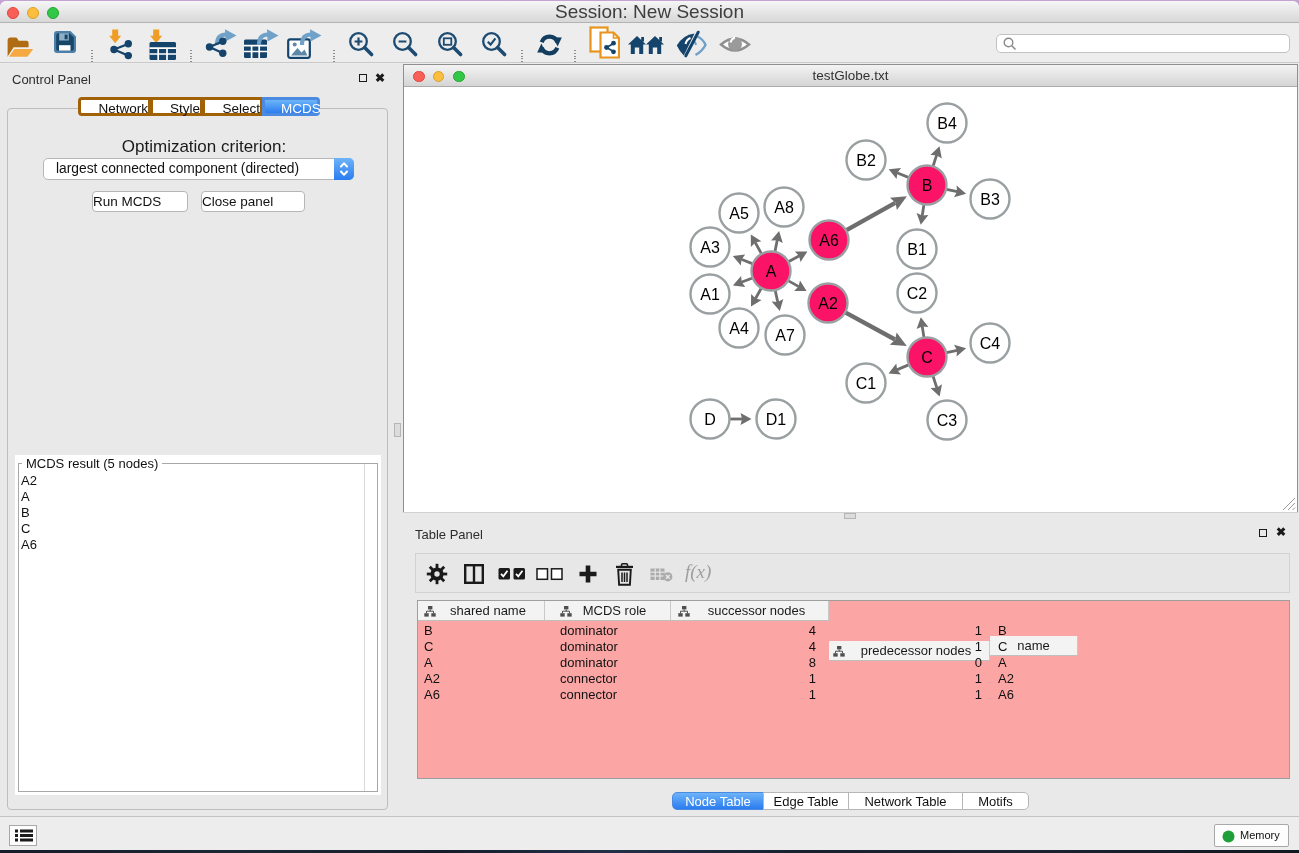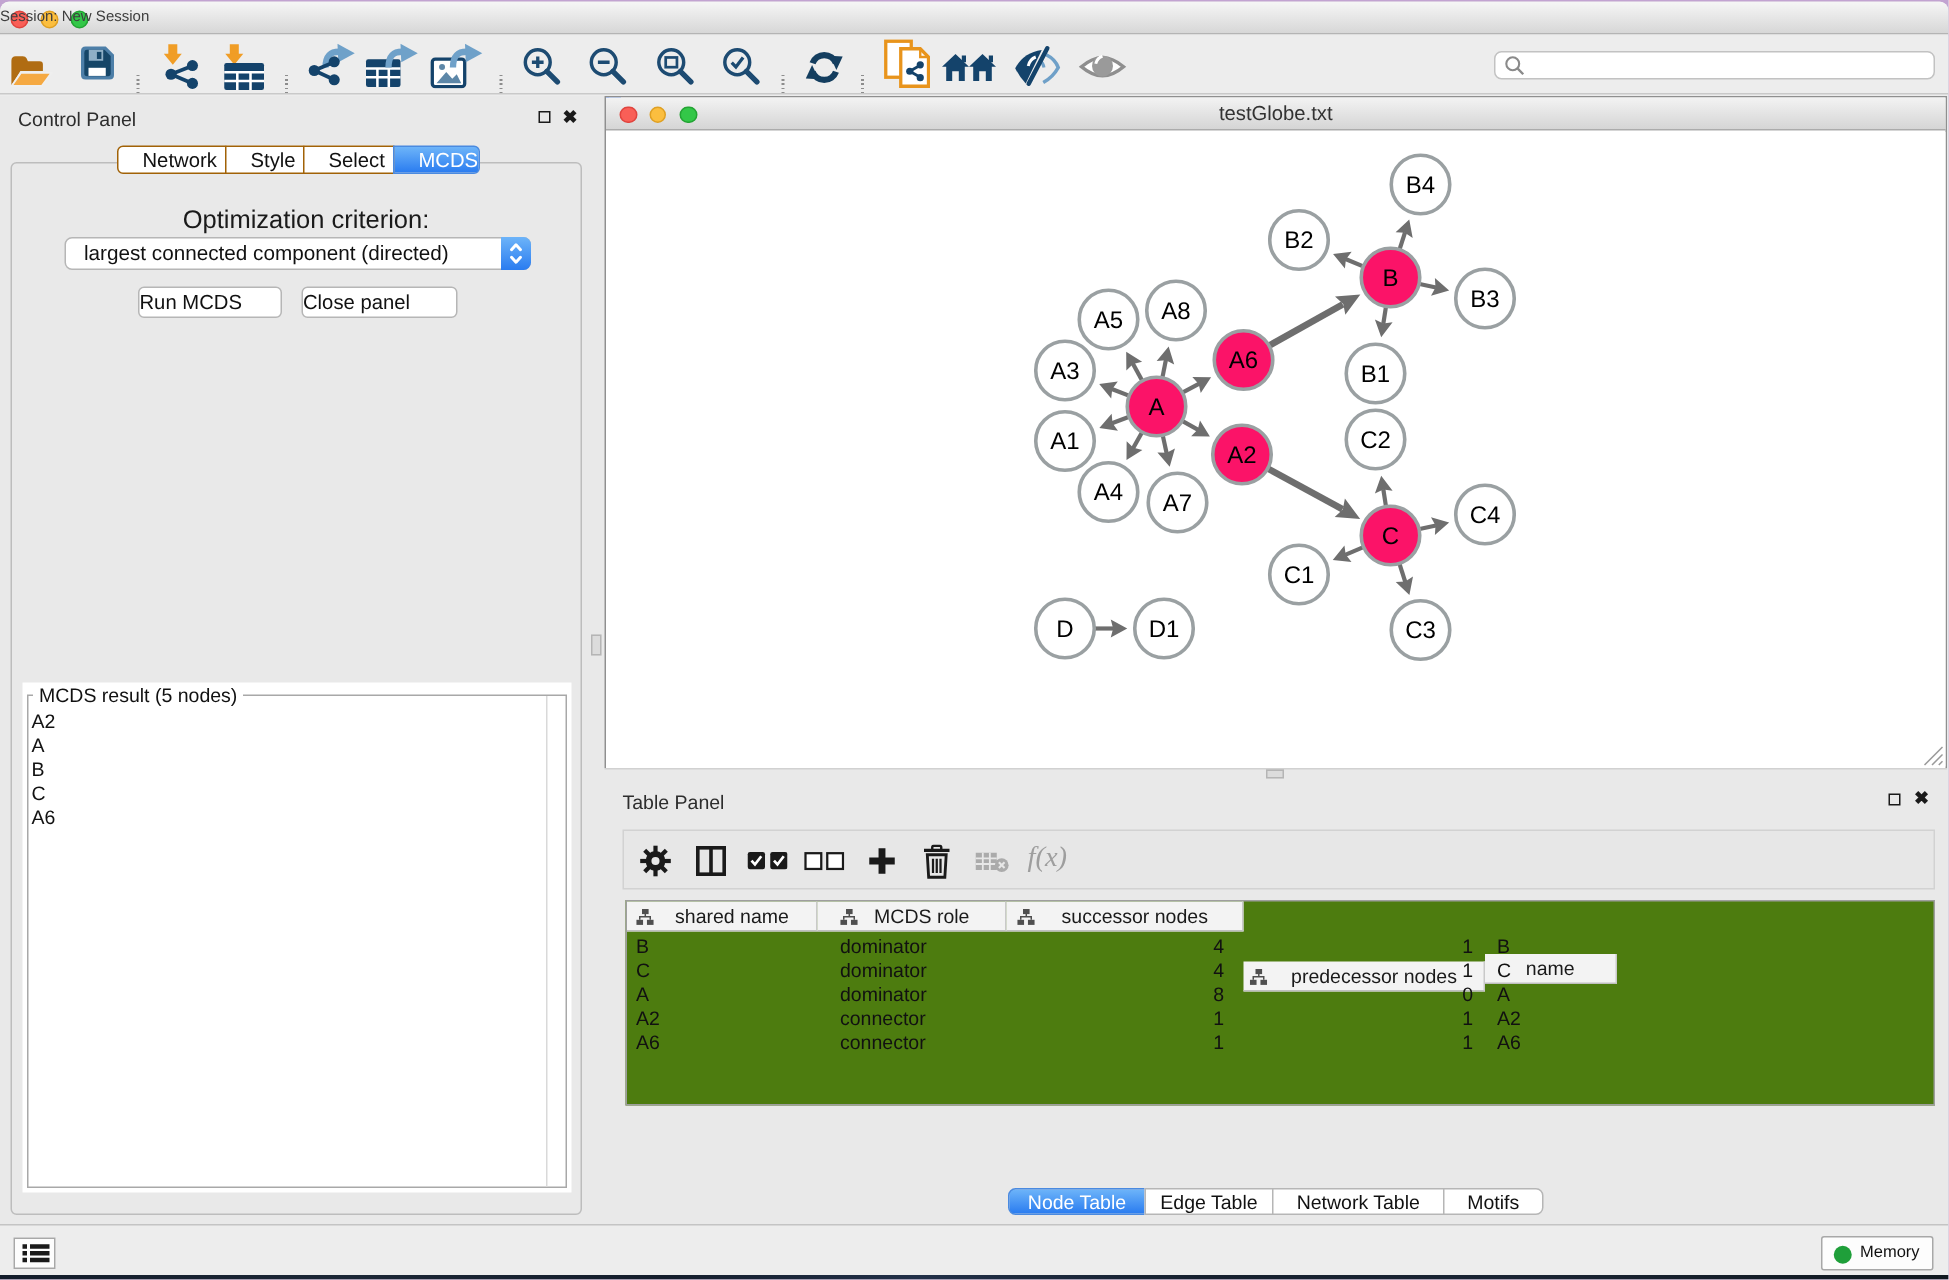--- a/index.html
+++ b/index.html
@@ -2,52 +2,52 @@
 <html><head>
 <meta charset="utf-8">
 <style>
 * { margin:0; padding:0; box-sizing:border-box; }
 html,body { width:1299px; height:853px; overflow:hidden; }
 body { font-family:"Liberation Sans", sans-serif; position:relative; background:#c2a3d1; }
 .abs { position:absolute; }
 #win { position:absolute; left:0; top:1px; width:1299px; height:849px; background:#ececec; border-radius:6px 6px 0 0; overflow:hidden; }
 #deskbot { position:absolute; left:0; top:850px; width:1299px; height:3px; background:linear-gradient(90deg,#131c2a 0%,#1c2736 18%,#141d2b 34%,#223048 47%,#16202e 62%,#1a2433 78%,#10181f 100%); }
 #titlebar { position:absolute; left:0; top:0; width:1299px; height:22px; background:linear-gradient(#f6f6f6,#d7d7d7); border-bottom:1px solid #b4b4b4; border-radius:6px 6px 0 0; }
-#titlebar .t { position:absolute; left:0; top:0; width:100%; text-align:left; font-size:10px; line-height:22px; color:#3e3e3e; }
+#titlebar .t { position:absolute; left:0; top:0; width:100%; text-align:center; font-size:19px; line-height:22px; color:#3e3e3e; }
 .tl { position:absolute; width:12px; height:12px; border-radius:50%; top:6px; }
 #toolbar { position:absolute; left:0; top:23px; width:1299px; height:39px; background:#ededed; border-bottom:1px solid #c9c9c9; }
 .sep { position:absolute; top:26px; height:33px; width:1.5px; background:repeating-linear-gradient(#8d8d8d 0 1px, transparent 1px 2.8px); }
 #main { position:absolute; left:0; top:63px; width:1299px; height:752px; background:#e9e9e9; }
 #searchbox { position:absolute; left:996px; top:10px; width:294px; height:19px; background:#fff; border:1px solid #c2c2c2; border-radius:5px; }
 
 
 #cp-title { position:absolute; left:12px; top:8px; font-size:13px; color:#2d2d2d; }
 #cp-box { position:absolute; left:7px; top:44px; width:381px; height:702px; border:1px solid #bdbdbd; border-radius:4px; }
-.tab { position:absolute; top:33px; height:19px; background:#fff; border:1px solid #a16207; font-size:13.5px; line-height:17px; text-align:left; color:#111;padding-left:16px; }
+.tab { position:absolute; top:33px; height:19px; background:#fff; border:3px solid #a16207; font-size:13.5px; line-height:17px; text-align:right; color:#111;padding-left:16px; }
 .tabsel { background:linear-gradient(#6db4f9,#2a7cf0); color:#fff; border-color:#4a8ae0; }
 #optlabel { position:absolute; left:7px; top:73px; width:394px; text-align:center; font-size:17px; color:#1a1a1a; }
 #dropdown { position:absolute; left:43px; top:94px; width:311px; height:22px; background:#fff; border:1px solid #b6b6b6; border-radius:5px; font-size:13.8px; line-height:20px; color:#111; padding-left:12px; }
 #ddbtn { position:absolute; right:-1px; top:-1px; width:20px; height:22px; border-radius:0 5px 5px 0; background:linear-gradient(#6db4f9,#2a7cf0); }
 .btn { position:absolute; top:127px; height:21px; background:#fff; border:1px solid #b6b6b6; border-radius:4px; font-size:13.5px; line-height:19px; text-align:left; color:#111; }
 #reslist { position:absolute; left:15px; top:391px; width:366px; height:340px; background:#fff; }
 #resborder { position:absolute; left:3px; top:8px; width:360px; height:329px; border:1px solid #a8a8a8; }
 #reslabel { position:absolute; left:7px; top:1px; background:#fff; padding:0 4px; font-size:13px; color:#111; }
 #resitems { position:absolute; left:6px; top:18px; font-size:13px; color:#111; line-height:16px; }
 #ressb { position:absolute; left:349px; top:9px; width:1px; height:327px; background:#d9d9d9; }
 
 
 #gwin { position:absolute; left:403px; top:0px; width:895px; height:448px; border:1px solid #8f8f8f; background:#fff; box-shadow:0 1px 0 rgba(0,0,0,0.10); }
 #gtitle { position:absolute; left:0; top:0; width:100%; height:22px; background:linear-gradient(#f3f3f3,#d5d5d5); border-bottom:1px solid #ababab; }
 #gtitle .t { position:absolute; width:100%; text-align:center; font-size:13.5px; line-height:22px; color:#323232; }
 #gcanvas { position:absolute; left:0; top:23px; width:893px; height:424px; background:#fff; }
 
 
 #tp-title { position:absolute; left:415px; top:463px; font-size:13px; color:#2d2d2d; }
 #tp-toolbar { position:absolute; left:415px; top:489px; width:875px; height:40px; background:#e7e7e7; border:1px solid #d2d2d2; }
-#tbl { position:absolute; left:417px; top:536px; width:873px; height:137px; background:#4d7c0f; border:1px solid #9e9e9e; }
+#tbl { position:absolute; left:417px; top:536px; width:873px; height:179px; background:#fca5a5; border:1px solid #9e9e9e; }
 .hc { position:absolute; top:0; height:20px; background:#f3f3f3; border-right:1px solid #c9c9c9; border-bottom:1px solid #bfbfbf; font-size:13px; color:#1a1a1a; line-height:20px; text-align:center; }
 .cell { position:absolute; font-size:13px; color:#111; height:16px; line-height:16px; }
 .tabb { position:absolute; top:728px; height:18px; background:#fff; border:1px solid #b6b6b6; font-size:13px; line-height:17px; text-align:center; color:#111; }
 
 
 #statusbar { position:absolute; left:0; top:815px; width:1299px; height:35px; background:#ededed; border-top:1px solid #c4c4c4; }
 #listbtn { position:absolute; left:9px; top:8px; width:28px; height:21px; background:#fdfdfd; border:1px solid #a8a8a8; }
 #membtn { position:absolute; left:1214px; top:7px; width:75px; height:23px; background:#fdfdfd; border:1px solid #a8a8a8; border-radius:2px; font-size:11px; color:#111; }
 .sq { position:absolute; width:8px; height:8px; border:1.5px solid #1a1a1a; background:transparent; }
 .xx { position:absolute; font-size:12px; font-weight:bold; color:#1a1a1a; }

